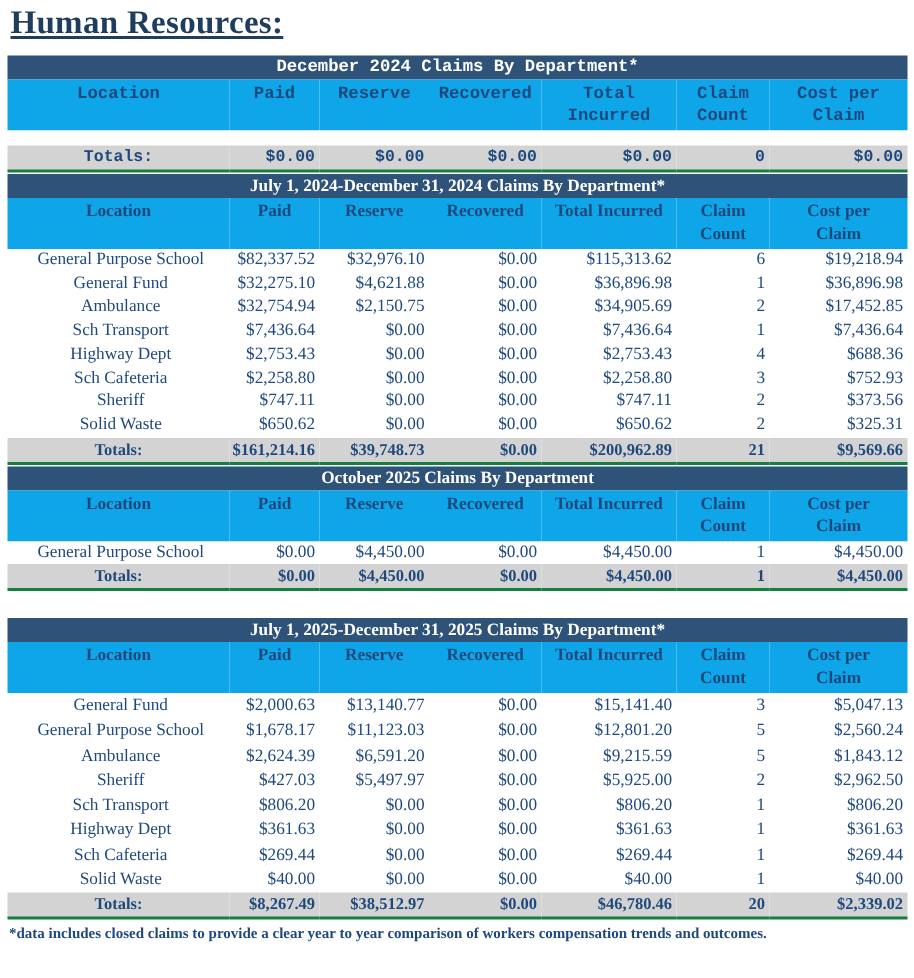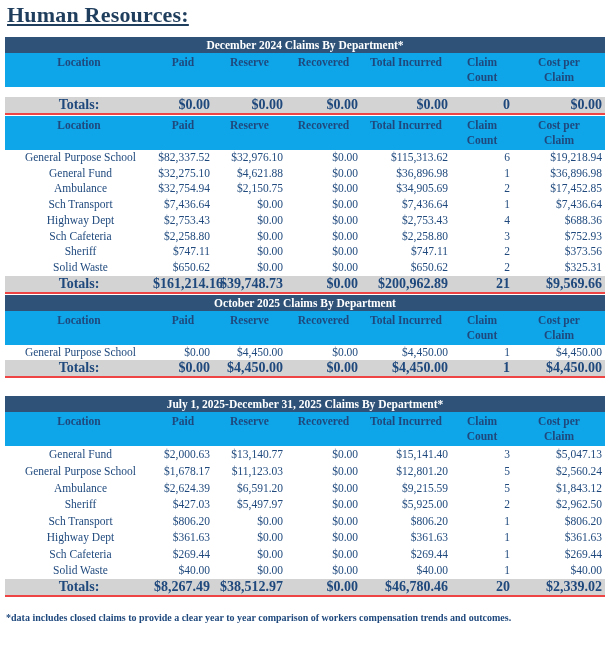--- a/index.html
+++ b/index.html
@@ -22,21 +22,21 @@
     text-decoration: underline;
     margin: 0 0 0 2px;
     line-height: 21px;
     letter-spacing: 0.2px;
   }
   table.claims-table {
     border-collapse: collapse;
     table-layout: fixed;
     width: 600px;
   }
-  .tbl-0 { margin-top: 12px; }
+  .tbl-0 { margin-top: 12px; font-family: Liberation Mono, monospace; }
   .tbl-1, .tbl-2 { margin-top: 1px; }
   .tbl-3 { margin-top: 18px; }
 
   col.c-location       { width: 148px; }
   col.c-paid           { width: 60px; }
   col.c-reserve        { width: 73px; }
   col.c-recovered      { width: 75px; }
   col.c-total_incurred { width: 90px; }
   col.c-claim_count    { width: 62px; }
   col.c-cost_per_claim { width: 92px; }
@@ -83,38 +83,38 @@
   }
   .spacer-row td {
     height: 10px;
     background: #ffffff;
     padding: 0;
   }
   .totals-row td {
     background: #d3d3d3;
     color: #1f497d;
     font-weight: bold;
-    font-size: 14px;
+    font-size: 11px;
     height: 16px;
     line-height: 16px;
     text-align: right;
     padding: 0 3px 0 0;
     white-space: nowrap;
-    border-bottom: 2px solid #ef4444;
+    border-bottom: 2px solid #15803d;
   }
   .totals-row td.cell-label {
     text-align: center;
     padding: 0;
   }
   .footnote {
     color: #1f497d;
     font-weight: bold;
     font-size: 10px;
     line-height: 13px;
-    margin-top: 14px;
+    margin-top: 3px;
     padding-left: 1px;
     white-space: nowrap;
   }
 </style>
 </head>
 <body>
 
 <div class="page" id="page">
   <h1 class="page-title">Human Resources:</h1>
 
@@ -185,20 +185,23 @@
     <colgroup>
       <col class="c-location">
         <col class="c-paid">
         <col class="c-reserve">
         <col class="c-recovered">
       <col class="c-total_incurred">
         <col class="c-claim_count">
         <col class="c-cost_per_claim">
     </colgroup>
     <thead>
+      <tr>
+        <th class="title-cell" colspan="7">July 1, 2024-December 31, 2024 Claims By Department*</th>
+      </tr>
       <tr class="header-row">
           <th>
             <span class="hline">Location</span>
             <span class="hline"></span>
           </th>
           <th>
             <span class="hline">Paid</span>
             <span class="hline"></span>
           </th>
           <th>

